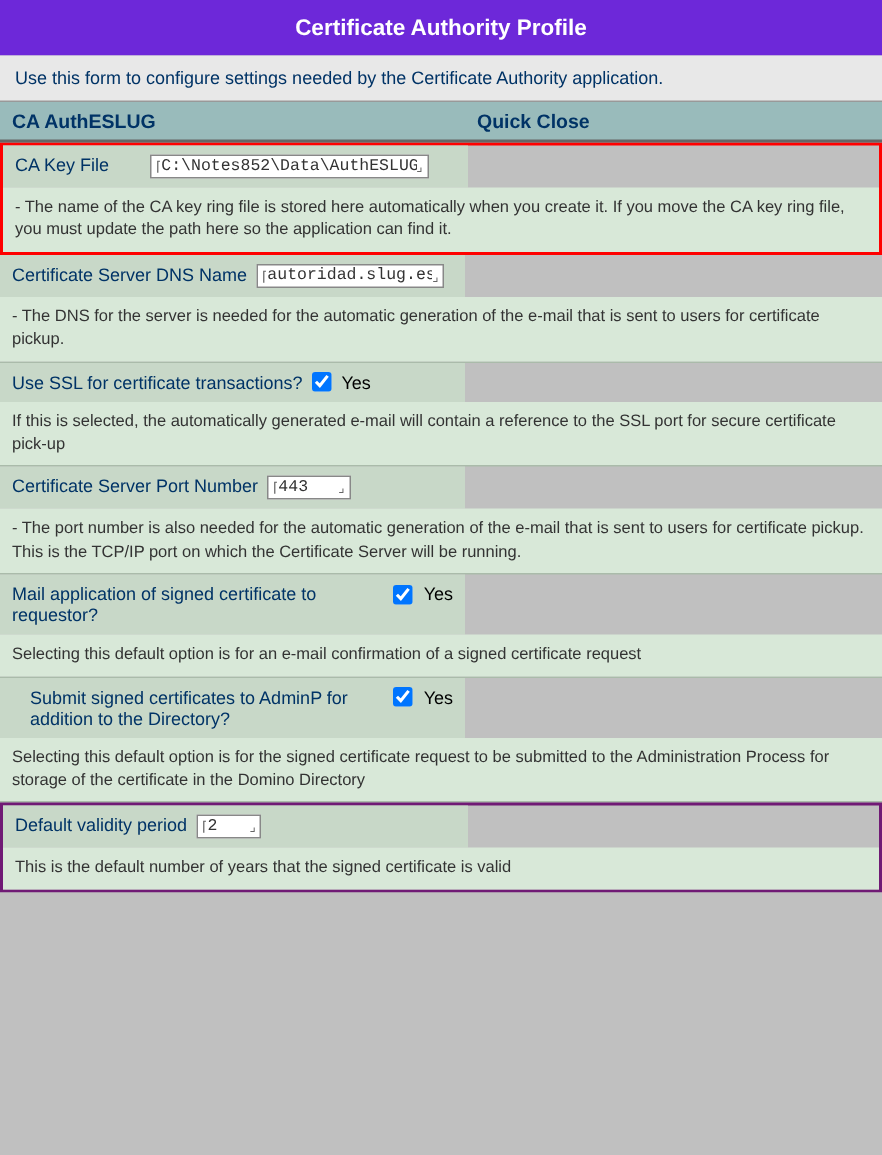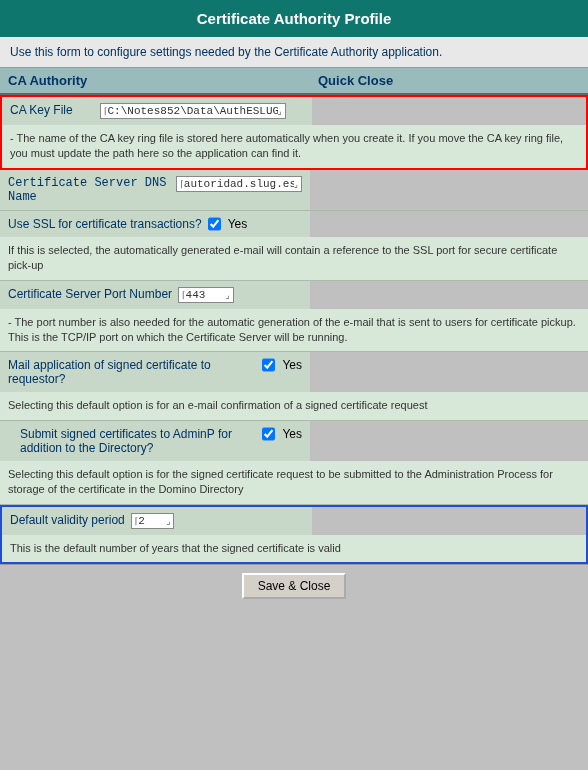--- a/index.html
+++ b/index.html
@@ -7,21 +7,21 @@
       font-family: Arial, sans-serif;
       font-size: 12px;
       width: 588px;
       background: #c0c0c0;
     }
     .page-container {
       width: 588px;
       background: #c0c0c0;
     }
     .header {
-      background: #0f766e;
+      background: #6d28d9;
       color: white;
       text-align: center;
       padding: 10px;
       font-size: 15px;
       font-weight: bold;
     }
     .intro-text {
       background: #e8e8e8;
       padding: 8px 10px;
       color: #003366;
@@ -77,24 +77,25 @@
       font-weight: normal;
     }
     .input-corner {
       font-size: 9px;
       color: #666;
     }
     .ca-key-row {
       border: 2px solid red;
     }
     .default-validity-row {
-      border: 2px solid #1d4ed8;
+      border: 2px solid #701a75;
     }
     .checkbox-label {
       display: flex;
+      align-items: center;
       gap: 4px;
     }
     .help-text {
       color: #333;
       font-size: 11px;
       line-height: 1.4;
     }
     .footer {
       background: #c0c0c0;
       padding: 8px;
@@ -132,46 +133,49 @@
 
   <div class="header">
     <span>Certificate Authority Profile</span>
   </div>
 
   <div class="intro-text">
     <span>Use this form to configure settings needed by the Certificate Authority application.</span>
   </div>
 
   <div class="col-headers">
-    <div class="col-header-left">CA Authority</div>
+    <div class="col-header-left">CA AuthESLUG</div>
     <div class="col-header-right">Quick Close</div>
   </div>
 
   <div class="settings-row ca-key-row">
     <div class="left-cell">
       <span class="field-label">CA Key File</span>
       <span class="input-bordered">
         <span class="input-corner">⌈</span>
         <input type="text" class="input-text-field" value="C:\Notes852\Data\AuthESLUG.kyr" style="width: 170px;">
         <span class="input-corner">⌟</span>
       </span>
     </div>
     <div class="right-cell">
       <span class="help-text">- The name of the CA key ring file is stored here automatically when you create it.  If you move the CA key ring file, you must update the path here so the application can find it.</span>
     </div>
   </div>
 
   <div class="settings-row">
     <div class="left-cell">
-      <span class="field-label" style="min-width:95px;font-family:Liberation Mono, monospace;">Certificate Server DNS Name</span>
+      <span class="field-label" style="min-width:95px;">Certificate Server DNS Name</span>
       <span class="input-bordered">
         <span class="input-corner">⌈</span>
         <input type="text" class="input-text-field" value="autoridad.slug.es" style="width: 110px;">
         <span class="input-corner">⌟</span>
       </span>
+    </div>
+    <div class="right-cell">
+      <span class="help-text">- The DNS for the server is needed for the automatic generation of the e-mail that is sent to users for certificate pickup.</span>
     </div>
   </div>
 
   <div class="settings-row">
     <div class="left-cell">
       <span class="field-label" style="min-width:95px;">Use SSL for certificate transactions?</span>
       <span class="checkbox-label">
         <input type="checkbox" checked="" style="margin-right: 3px;">
         <span>Yes</span>
       </span>
@@ -228,17 +232,14 @@
         <span class="input-corner">⌈</span>
         <input type="text" class="input-text-field" value="2" style="width: 28px;">
         <span class="input-corner">⌟</span>
       </span>
     </div>
     <div class="right-cell">
       <span class="help-text">This is the default number of years that the signed certificate is valid</span>
     </div>
   </div>
 
-  <div class="footer">
-    <button class="save-button">Save &amp; Close</button>
-  </div>
 
 </div>
 
 </body></html>

